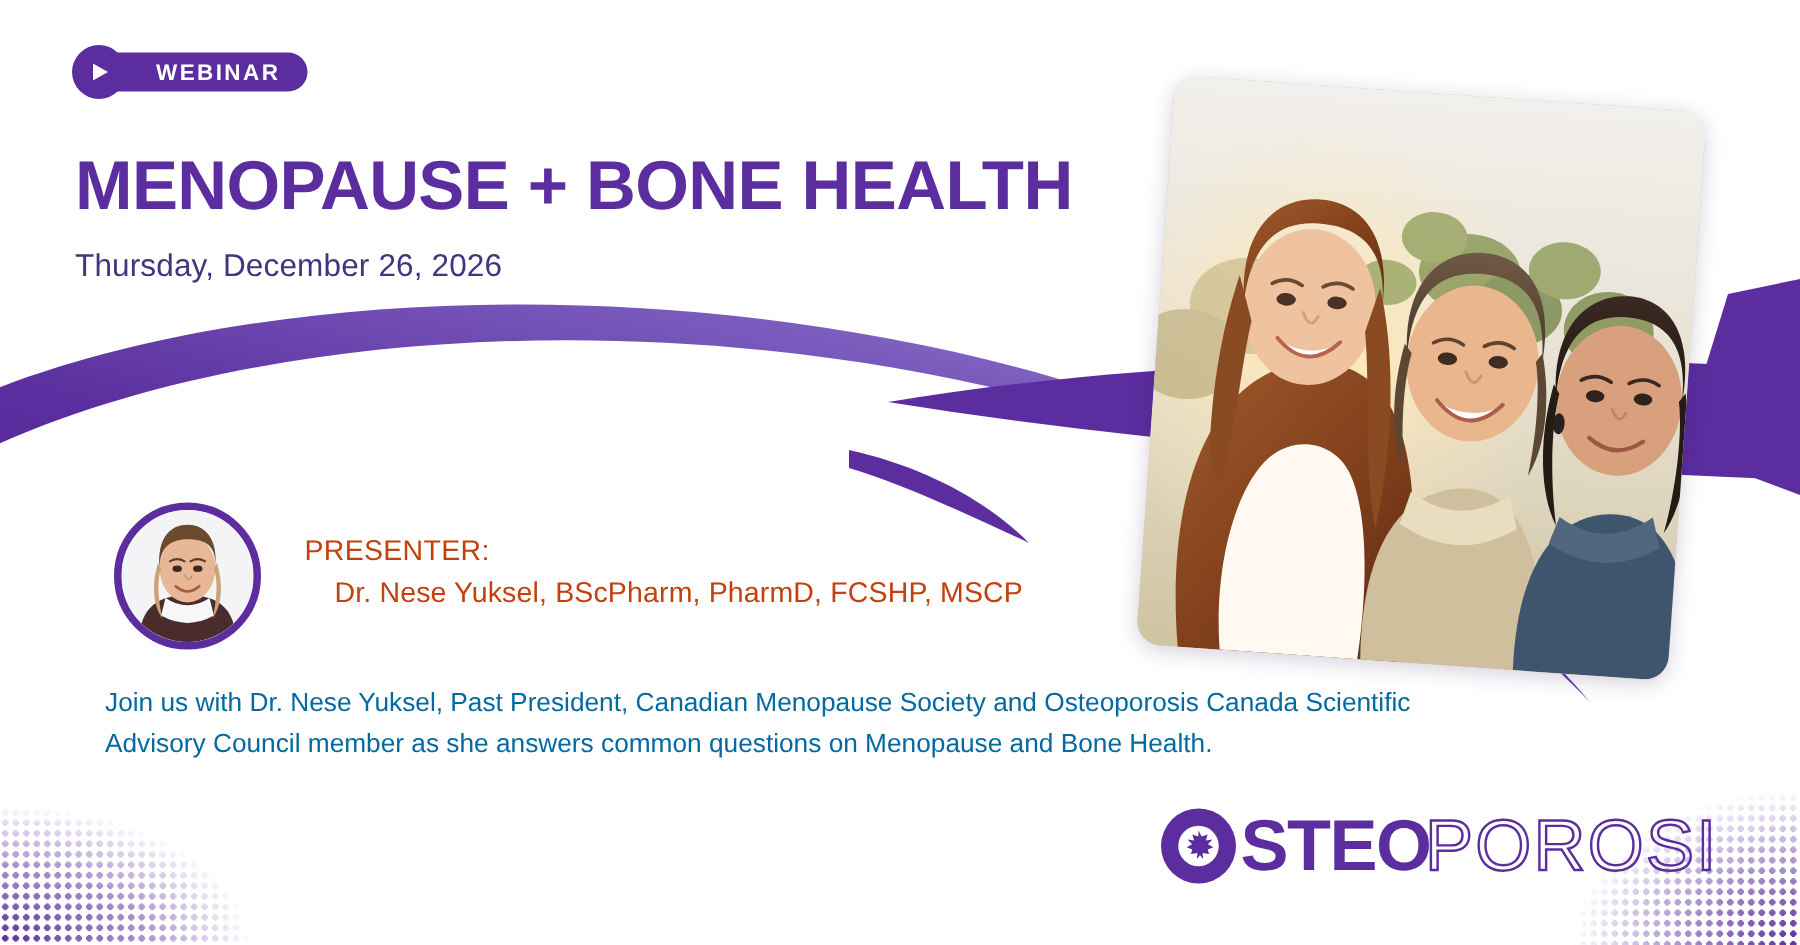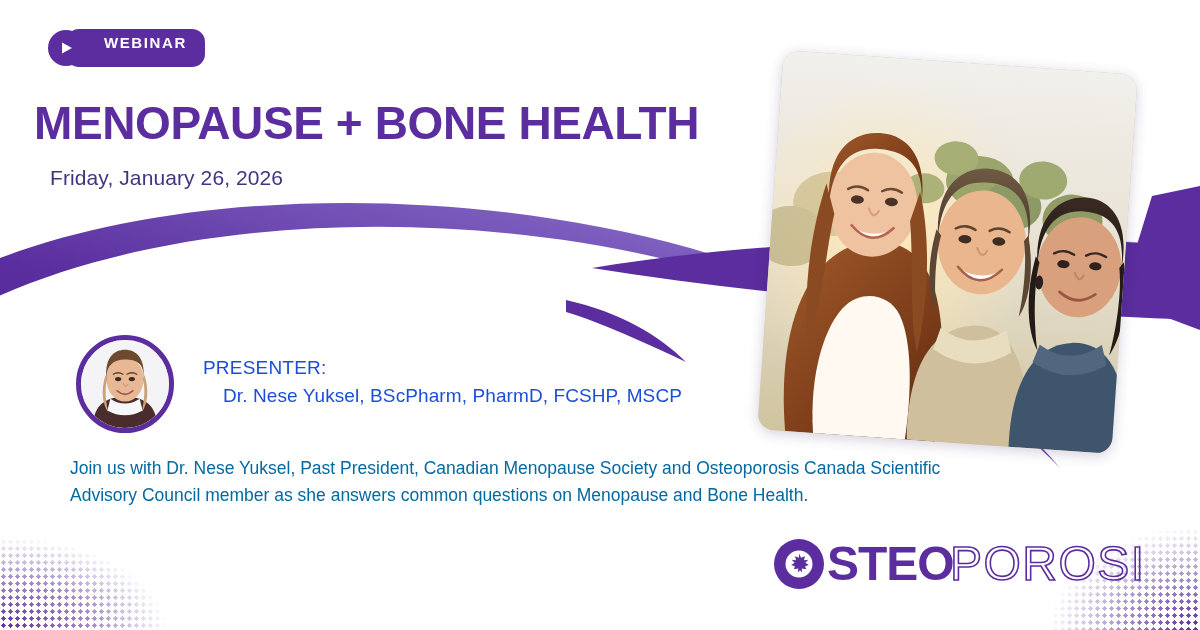--- a/index.html
+++ b/index.html
@@ -29,53 +29,53 @@
     mask-image:radial-gradient(ellipse 190px 130px at 100% 100%, #000 5%, rgba(0,0,0,.5) 45%, transparent 80%);
     opacity:.95;
   }
 
   
   .badge{
     position:absolute;left:48px;top:30px;height:36px;display:flex;align-items:center;
   }
   .badge-pill{
     height:26px;border-radius:13px;background:#5b2d9e;display:flex;align-items:center;
-    padding:0 18px 12px 38px;margin-left:18px;
+    padding:0 18px 0 38px;margin-left:18px;
   }
   .badge-pill-label{
     color:#ffffff;font-size:15px;font-weight:bold;letter-spacing:1.6px;
     font-family:"Liberation Sans", sans-serif;line-height:1;
   }
   .badge-play{
     position:absolute;left:0;top:0;width:36px;height:36px;border-radius:50%;
     background:#5b2d9e;display:flex;align-items:center;justify-content:center;
   }
   .badge-play svg{display:block;}
 
   
   .headline{
-    position:absolute;left:34px;top:100px;width:700px;
+    position:absolute;left:50px;top:100px;width:700px;
     color:#5b2d9e;font-size:46px;line-height:1.02;font-weight:bold;
     letter-spacing:-0.4px;font-family:"Liberation Sans", sans-serif;
     white-space:nowrap;
   }
   .subdate{
     position:absolute;left:50px;top:166px;
     color:#3f3580;font-size:21px;font-weight:normal;letter-spacing:.1px;
     font-family:"Liberation Sans", sans-serif;
   }
 
   
   .avatar{
     position:absolute;left:76px;top:335px;width:98px;height:98px;border-radius:50%;
     border:5px solid #5b2d9e;box-sizing:border-box;overflow:hidden;background:#e9e6f2;
   }
   .avatar svg{display:block;width:100%;height:100%;}
   .presenter-text{
-    position:absolute;left:203px;top:354px;color:#1d4ed8;
+    position:absolute;left:203px;top:354px;color:#c2410c;
     font-family:"Liberation Sans", sans-serif;
   }
   .presenter-label{font-size:19px;line-height:1.45;letter-spacing:.2px;}
   .presenter-name{font-size:19px;line-height:1.45;letter-spacing:.1px;margin-left:20px;}
 
   
   .desc{
     position:absolute;left:70px;top:455px;width:880px;
     color:#0369a1;font-size:17.5px;line-height:1.52;
     font-family:"Liberation Sans", sans-serif;
@@ -220,21 +220,21 @@
       <span class="badge-pill-label">WEBINAR</span>
     </div>
     <div class="badge-play">
       <svg width="18" height="18" viewBox="0 0 18 18" aria-hidden="true">
         <polygon points="5,3.4 15,9 5,14.6" fill="#ffffff"></polygon>
       </svg>
     </div>
   </div>
 
   <div class="headline">MENOPAUSE + BONE HEALTH</div>
-  <div class="subdate">Friday, January 26, 2026</div>
+  <div class="subdate">Thursday, December 26, 2026</div>
 
   <div class="avatar">
     <svg viewBox="0 0 90 90" aria-hidden="true">
       <rect x="0" y="0" width="90" height="90" fill="#f4f4f6"></rect>
       <path d="M12,90 C12,66 26,58 45,58 C64,58 78,66 78,90 Z" fill="#4a2c2c"></path>
       <path d="M30,60 q15,10 30,0 l3,12 q-18,10 -36,0 Z" fill="#f7f7f9"></path>
       <ellipse cx="45" cy="40" rx="19" ry="23" fill="#e8b896"></ellipse>
       <path d="M26,40 C24,18 34,10 45,10 C56,10 66,18 64,40 C65,24 57,20 45,20 C33,20 26,26 26,40 Z" fill="#6b4a2e"></path>
       <path d="M25,36 C20,52 22,66 28,74 C25,62 24,48 27,40 Z" fill="#caa377"></path>
       <path d="M65,36 C70,52 68,66 62,74 C65,62 66,48 63,40 Z" fill="#caa377"></path>

